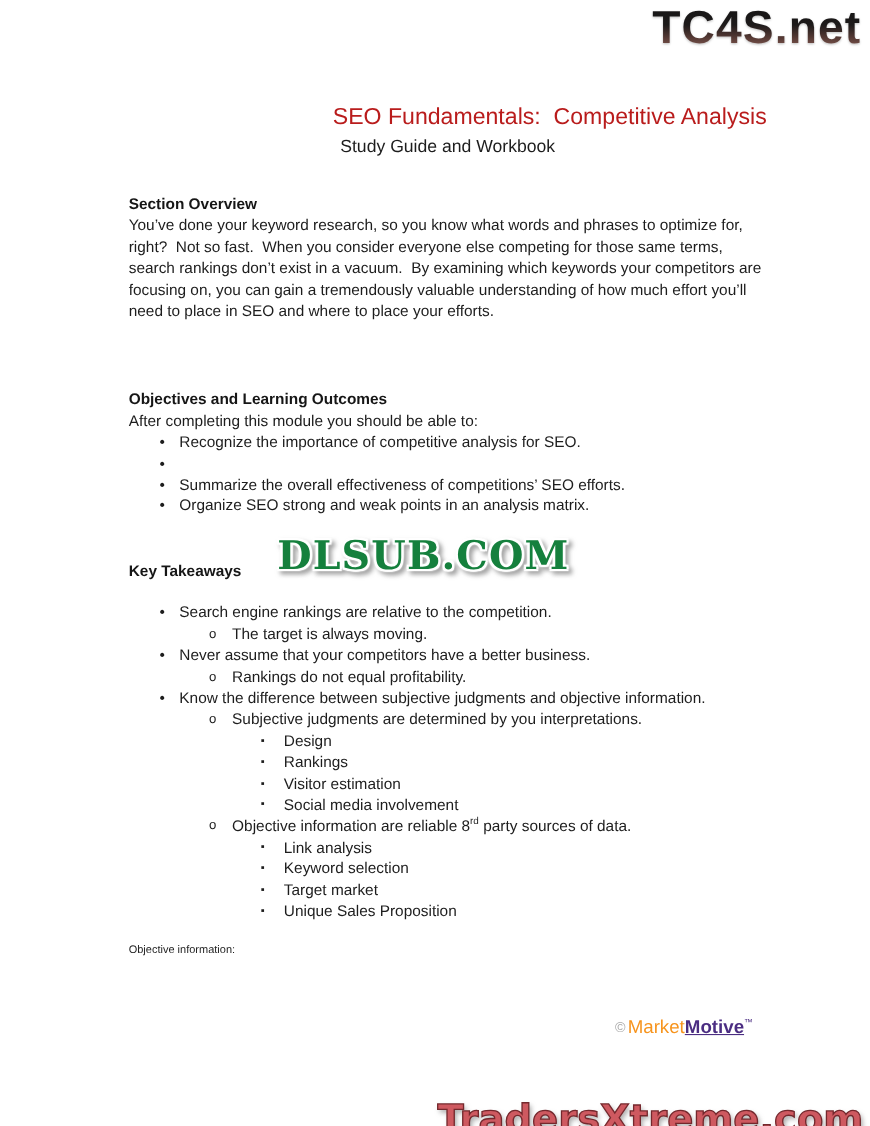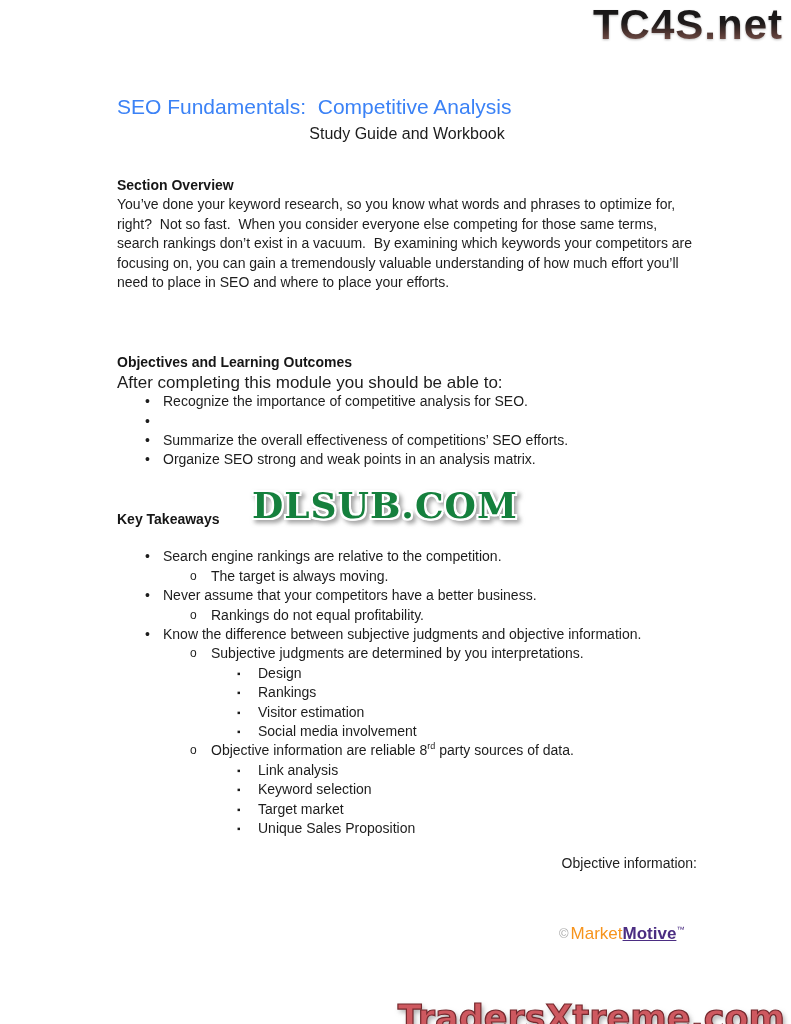--- a/index.html
+++ b/index.html
@@ -1,30 +1,30 @@
 <!DOCTYPE html>
 <html><head>
 <meta charset="utf-8">
 <style>
   html,body{margin:0;padding:0;background:#fff;}
   .page{position:relative;width:791px;height:1024px;background:#ffffff;overflow:hidden;
         font-family:"Liberation Sans",sans-serif;color:#1d1d1d;}
   .content{position:absolute;left:117px;top:0;width:580px;}
 
-  .doc-title{margin-top:94px;font-size:21px;line-height:26px;text-align:left;
-             white-space:pre-wrap;color:#3b82f6;}
+  .doc-title{margin-top:94px;font-size:21px;line-height:26px;text-align:right;
+             white-space:pre-wrap;color:#b91c1c;}
   .doc-subtitle{font-size:16px;line-height:21px;text-align:center;margin-top:3px;color:#1d1d1d;}
 
   .h{font-weight:bold;font-size:14px;line-height:19.4px;color:#161616;}
   .h-overview{margin-top:32px;}
   .para{font-size:14px;line-height:19.4px;white-space:pre-wrap;}
   .h-objectives{margin-top:61px;}
-  .intro{font-size:17px;line-height:19.4px;}
+  .intro{font-size:14px;line-height:19.4px;}
   .h-takeaways{margin-top:40px;}
-  .closing{margin-top:16px;font-size:14px;line-height:19.4px;text-align:right;}
+  .closing{margin-top:16px;font-size:10px;line-height:19.4px;}
 
   ul.blist{list-style:none;margin:0;padding:0;font-size:14px;line-height:19.4px;}
   ul.tk-list{margin-top:18px;}
   ul.blist li{display:flex;}
   .lv1{padding-left:28px;}
   .lv2{padding-left:73px;}
   .lv3{padding-left:120px;}
   .mk{flex:0 0 18px;}
   .lv2 .mk{flex-basis:21px;font-size:12px;}
   .lv3 .mk{flex-basis:21px;font-size:10px;}

